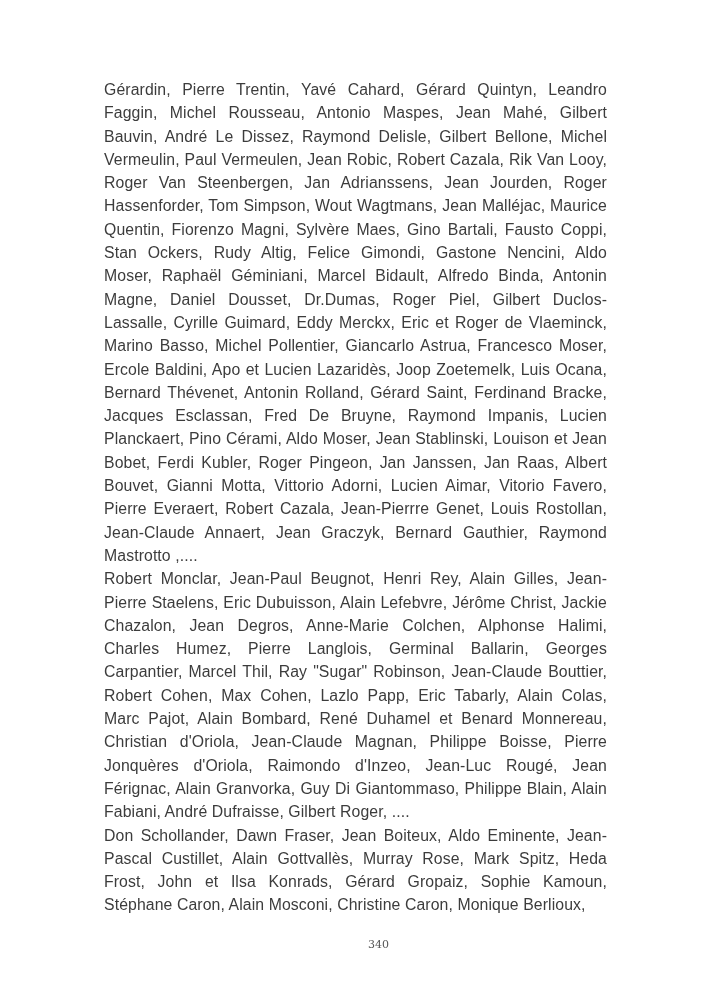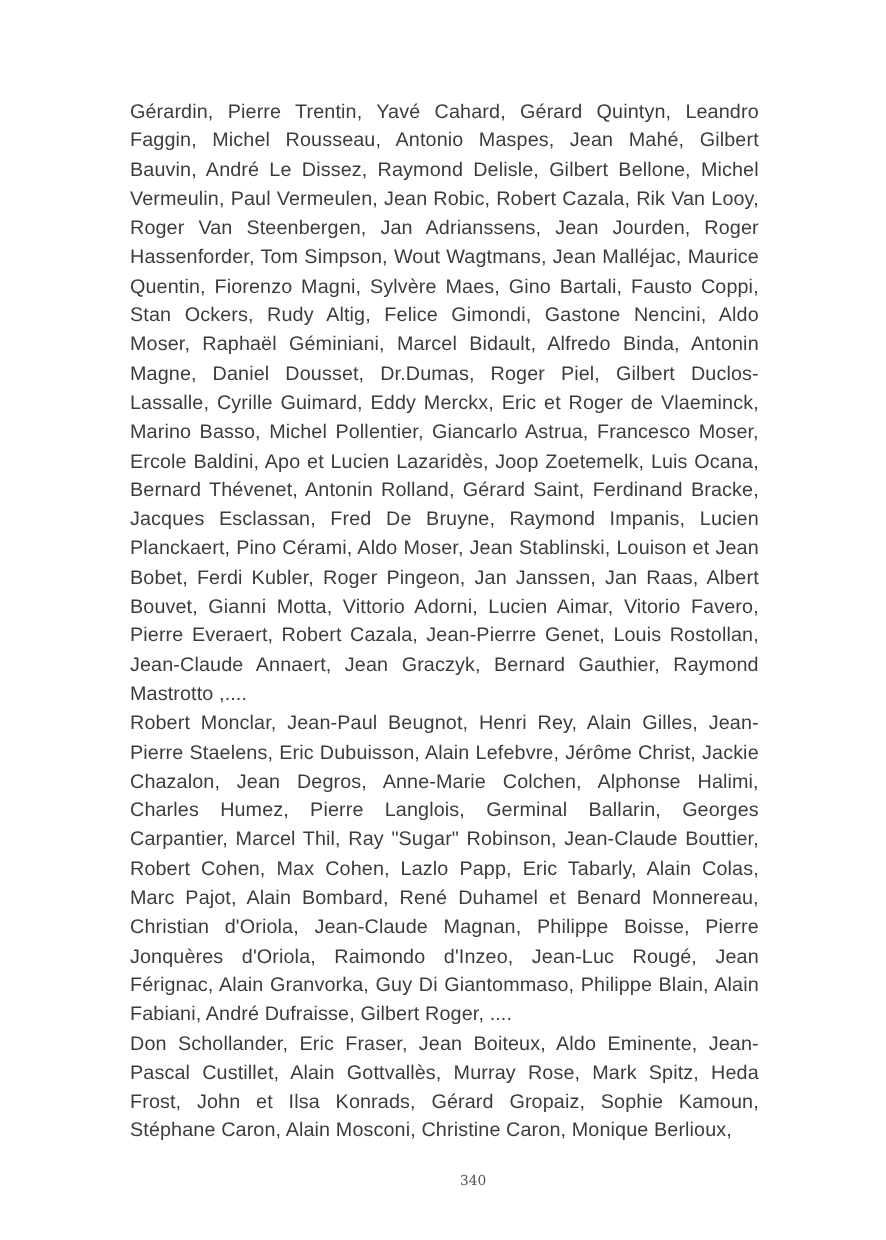--- a/index.html
+++ b/index.html
@@ -42,16 +42,16 @@
     color: #555555;
   }
 </style>
 </head>
 <body>
 
 <div class="page">
   <div class="text-block">
     <p class="para">Gérardin, Pierre Trentin, Yavé Cahard, Gérard Quintyn, Leandro Faggin, Michel Rousseau, Antonio Maspes, Jean Mahé, Gilbert Bauvin, André Le Dissez, Raymond Delisle, Gilbert Bellone, Michel Vermeulin, Paul Vermeulen, Jean Robic, Robert Cazala, Rik Van Looy, Roger Van Steenbergen, Jan Adrianssens, Jean Jourden, Roger Hassenforder, Tom Simpson, Wout Wagtmans, Jean Malléjac, Maurice Quentin, Fiorenzo Magni, Sylvère Maes, Gino Bartali, Fausto Coppi, Stan Ockers, Rudy Altig, Felice Gimondi, Gastone Nencini, Aldo Moser, Raphaël Géminiani, Marcel Bidault, Alfredo Binda, Antonin Magne, Daniel Dousset, Dr.Dumas, Roger Piel, Gilbert Duclos-Lassalle, Cyrille Guimard, Eddy Merckx, Eric et Roger de Vlaeminck, Marino Basso, Michel Pollentier, Giancarlo Astrua, Francesco Moser, Ercole Baldini, Apo et Lucien Lazaridès, Joop Zoetemelk, Luis Ocana, Bernard Thévenet, Antonin Rolland, Gérard Saint, Ferdinand Bracke, Jacques Esclassan, Fred De Bruyne, Raymond Impanis, Lucien Planckaert, Pino Cérami, Aldo Moser, Jean Stablinski, Louison et Jean Bobet, Ferdi Kubler, Roger Pingeon, Jan Janssen, Jan Raas, Albert Bouvet, Gianni Motta, Vittorio Adorni, Lucien Aimar, Vitorio Favero, Pierre Everaert, Robert Cazala, Jean-Pierrre Genet, Louis Rostollan, Jean-Claude Annaert, Jean Graczyk, Bernard Gauthier, Raymond Mastrotto ,....</p>
     <p class="para">Robert Monclar, Jean-Paul Beugnot, Henri Rey, Alain Gilles, Jean-Pierre Staelens, Eric Dubuisson, Alain Lefebvre, Jérôme Christ, Jackie Chazalon, Jean Degros, Anne-Marie Colchen, Alphonse Halimi, Charles Humez, Pierre Langlois, Germinal Ballarin, Georges Carpantier, Marcel Thil, Ray "Sugar" Robinson, Jean-Claude Bouttier, Robert Cohen, Max Cohen, Lazlo Papp, Eric Tabarly, Alain Colas, Marc Pajot, Alain Bombard, René Duhamel et Benard Monnereau, Christian d'Oriola, Jean-Claude Magnan, Philippe Boisse, Pierre Jonquères d'Oriola, Raimondo d'Inzeo, Jean-Luc Rougé, Jean Férignac, Alain Granvorka, Guy Di Giantommaso, Philippe Blain, Alain Fabiani, André Dufraisse, Gilbert Roger, ....</p>
-    <p class="para">Don Schollander, Eric Fraser, Jean Boiteux, Aldo Eminente, Jean-Pascal Custillet, Alain Gottvallès, Murray Rose, Mark Spitz, Heda Frost, John et Ilsa Konrads, Gérard Gropaiz, Sophie Kamoun, Stéphane Caron, Alain Mosconi, Christine Caron, Monique Berlioux,</p>
+    <p class="para">Don Schollander, Dawn Fraser, Jean Boiteux, Aldo Eminente, Jean-Pascal Custillet, Alain Gottvallès, Murray Rose, Mark Spitz, Heda Frost, John et Ilsa Konrads, Gérard Gropaiz, Sophie Kamoun, Stéphane Caron, Alain Mosconi, Christine Caron, Monique Berlioux,</p>
   </div>
   <div class="page-number">340</div>
 </div>
 
 </body></html>

